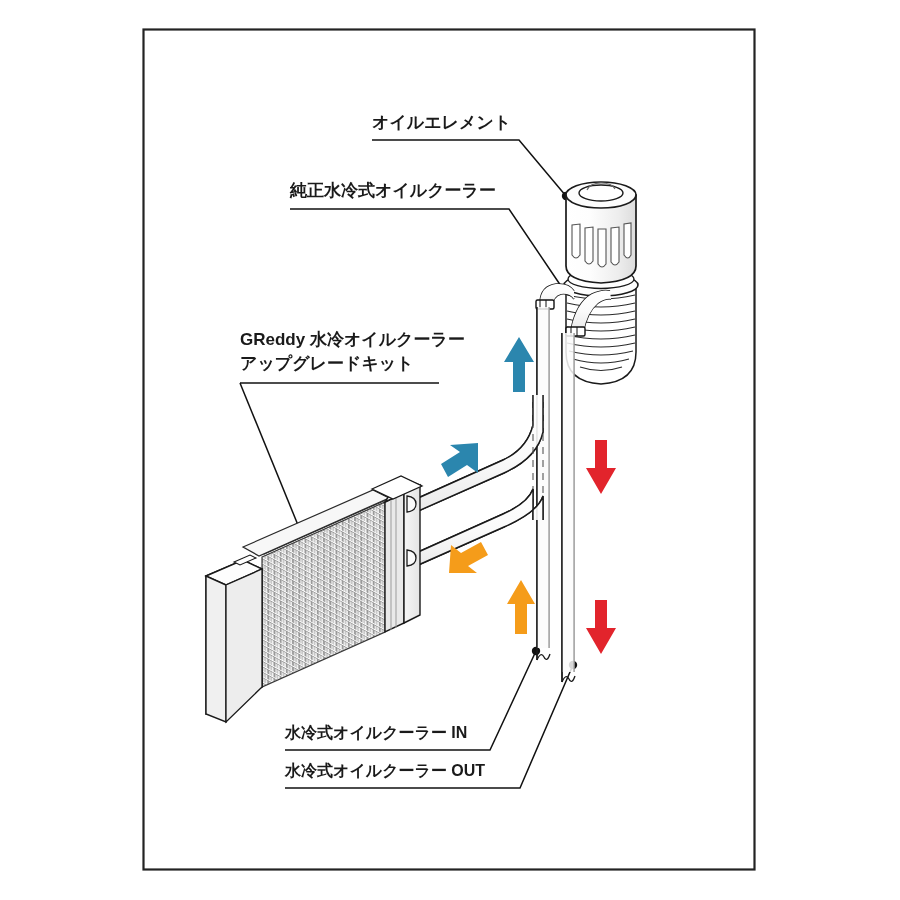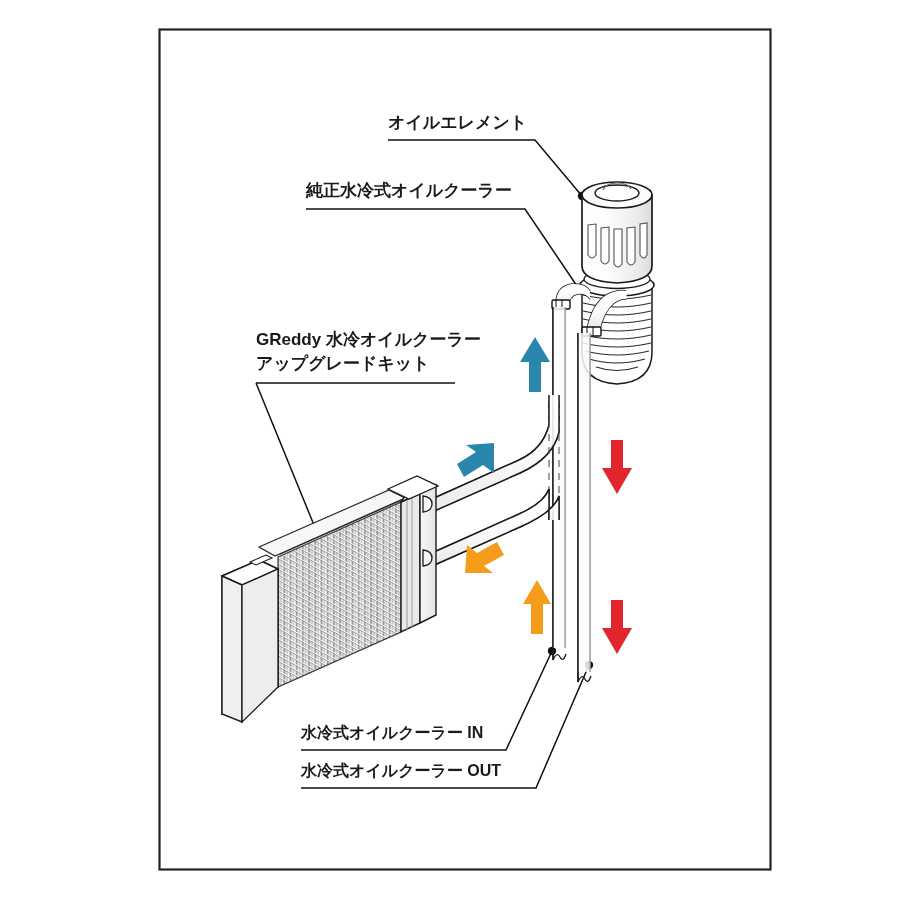--- a/index.html
+++ b/index.html
@@ -1,21 +1,21 @@
 <!DOCTYPE html>
 <html><head>
 <meta charset="utf-8">
 <title>GReddy Oil Cooler Diagram</title>
 <style>
   html,body{margin:0;padding:0;background:#ffffff;}
   body{
     width:900px;height:900px;overflow:hidden;position:relative;
     font-family:"Liberation Sans","DejaVu Sans",sans-serif;
   }
-  #stage{position:absolute;left:16px;top:0;width:872px;height:900px;}
+  #stage{position:absolute;left:0;top:0;width:872px;height:900px;}
   svg#diagram{display:block;width:900px;height:900px;}
   .lbl{
     font-family:"Liberation Sans","DejaVu Sans",sans-serif;
     font-weight:700;
     fill:#1a1a1a;
   }
   .lbl-main{font-size:17px;}
   .lbl-sub{font-size:16px;}
 </style>
 </head>

